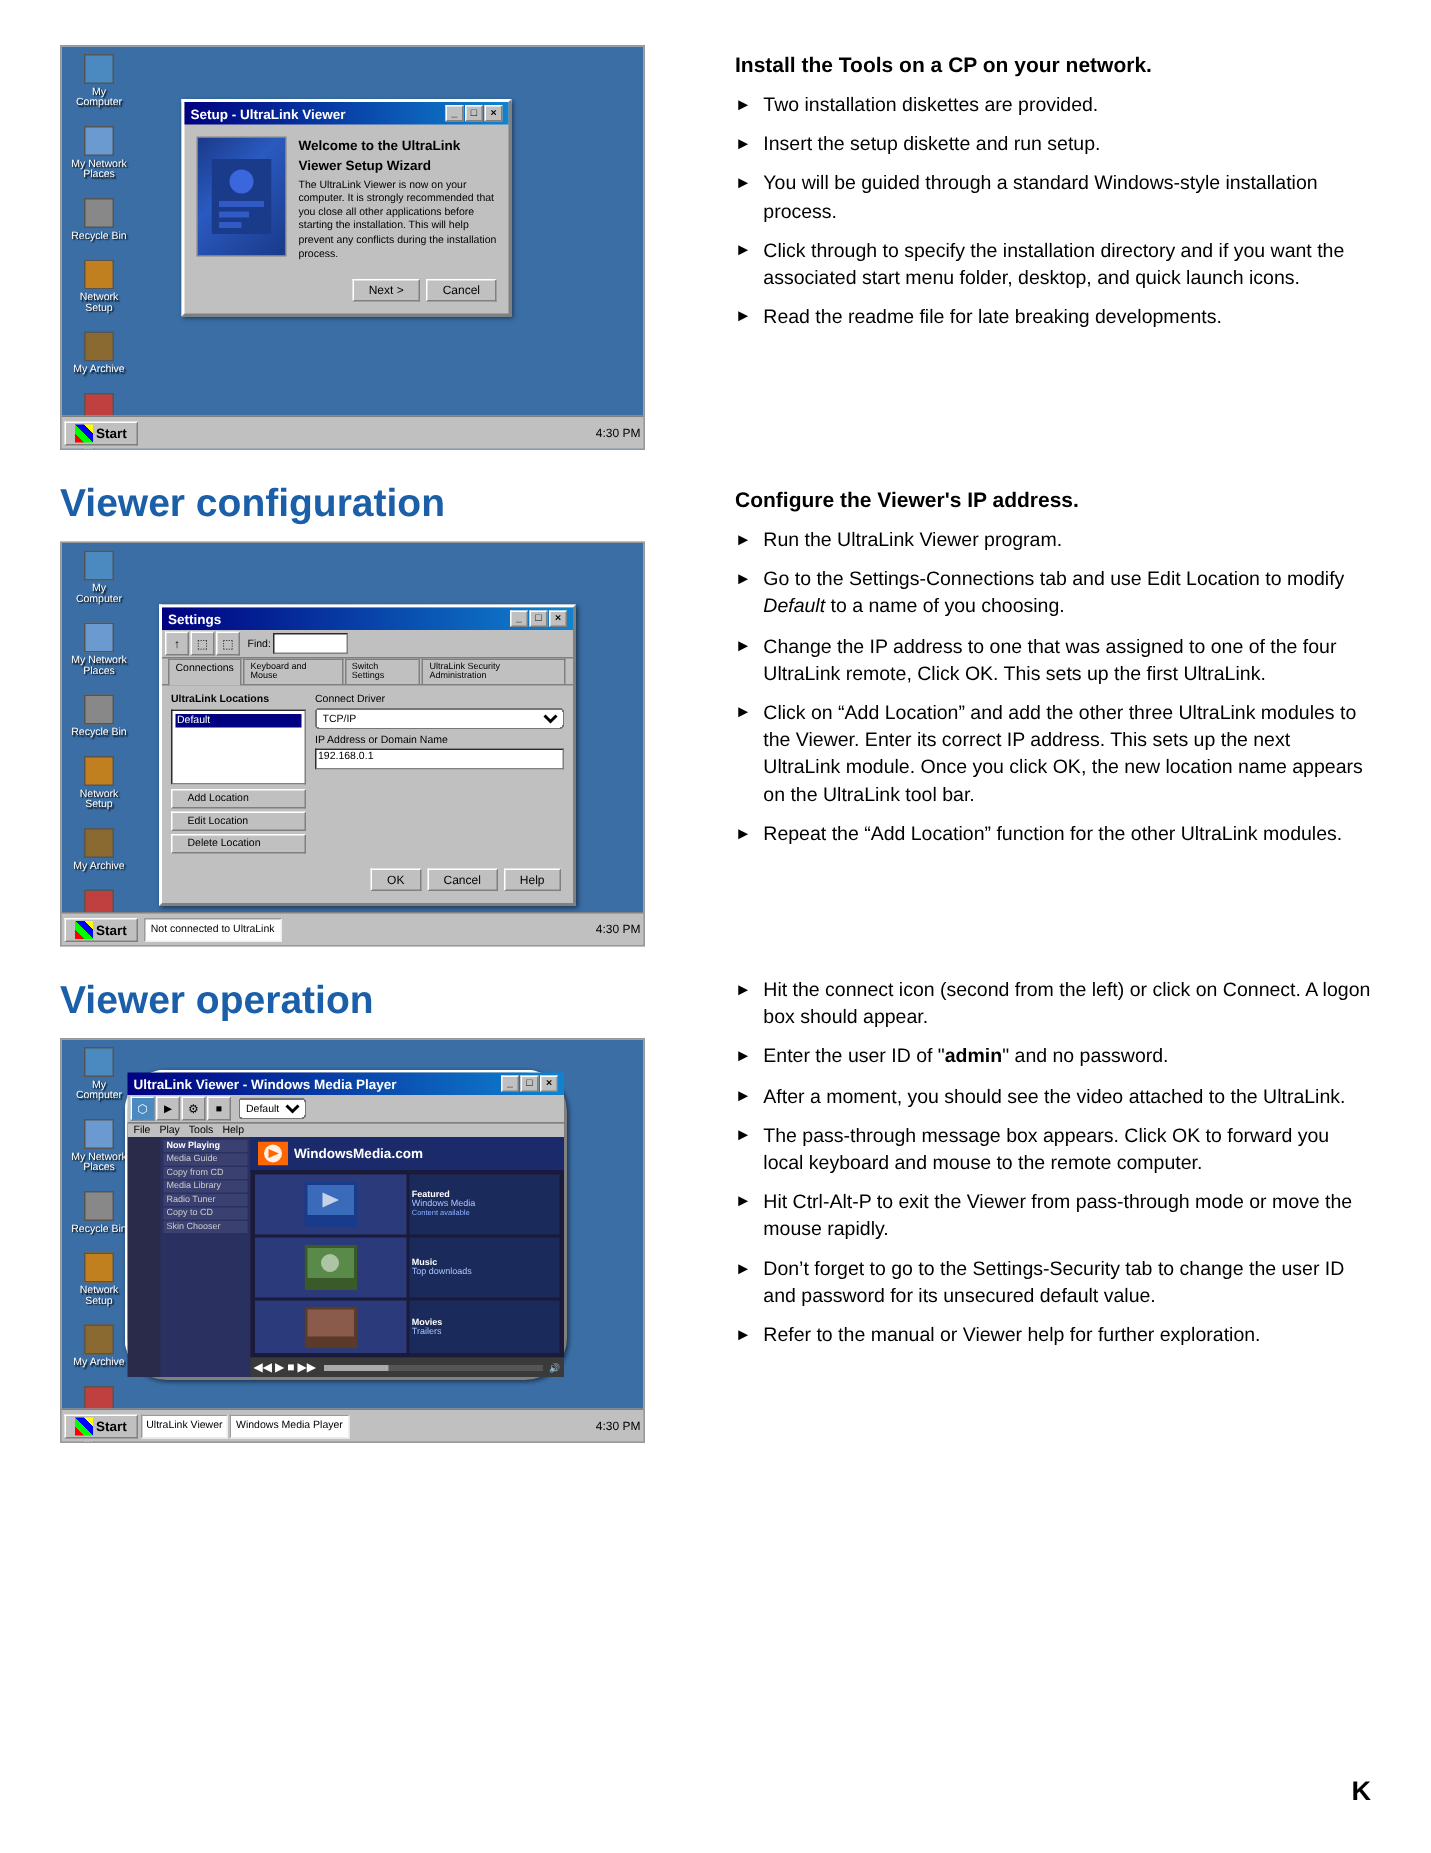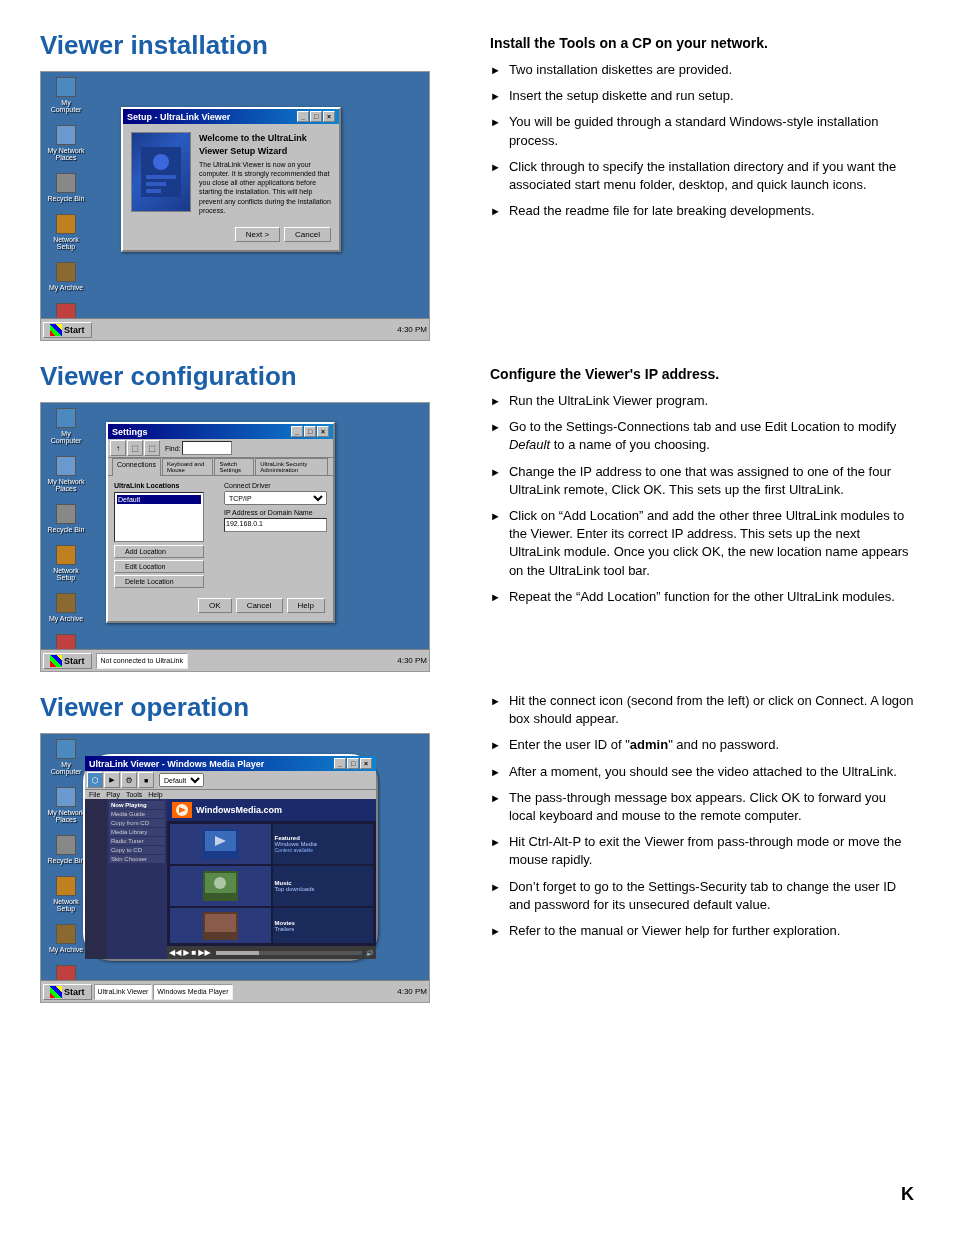--- a/index.html
+++ b/index.html
@@ -281,21 +281,20 @@
       font-weight: bold;
     }
   </style>
 </head>
 <body>
 
 <div class="page-content">
 
   <div class="section">
     <div class="section-left">
-      <h1 class="section-title">Viewer installation</h1>
       <div class="screenshot-box screenshot1">
         <div class="win-desktop">
 
           <div class="desktop-icons">
             <div class="desktop-icon">
               <div class="icon-img" style="background:#4a8ac0;"></div>
               <span class="icon-label">My Computer</span>
             </div>
             <div class="desktop-icon">
               <div class="icon-img" style="background:#6a9ad0;"></div>
@@ -414,21 +413,21 @@
               <div class="icon-img" style="background:#8a6a30;"></div>
               <span class="icon-label">My Archive</span>
             </div>
             <div class="desktop-icon">
               <div class="icon-img" style="background:#c04040;"></div>
               <span class="icon-label">Windows Media Player</span>
             </div>
 
           </div>
 
-          <div class="win-dialog" style="top:19px;left:65px;width:229px;">
+          <div class="win-dialog" style="top:41px;left:65px;width:278px;">
             <div class="win-titlebar">
               <span>Settings</span>
               <div class="win-titlebar-btns">
                 <div class="win-titlebar-btn">_</div>
                 <div class="win-titlebar-btn">□</div>
                 <div class="win-titlebar-btn">×</div>
               </div>
             </div>
 
             <div class="win-toolbar">
@@ -439,21 +438,21 @@
               <div style="width:50px;height:14px;background:#fff;border:1px inset #808080;"></div>
             </div>
 
             <div class="settings-tabs">
               <div class="settings-tab active">Connections</div>
               <div class="settings-tab" style="font-size:6px;">Keyboard and Mouse</div>
               <div class="settings-tab" style="font-size:6px;">Switch Settings</div>
               <div class="settings-tab" style="font-size:6px;">UltraLink Security Administration</div>
             </div>
 
-            <div style="padding:6px;display:flex;gap:20px;font-size:7px;">
+            <div style="padding:6px;display:flex;gap:6px;font-size:7px;">
 
               <div style="width:90px;">
                 <div style="font-weight:bold;margin-bottom:3px;font-size:7px;">UltraLink Locations</div>
                 <div style="border:1px inset #808080;background:#fff;height:50px;padding:2px;font-size:7px;">
                   <div style="background:#000080;color:#fff;padding:1px;">Default</div>
                 </div>
                 <div style="margin-top:3px;display:flex;flex-direction:column;gap:2px;">
                   <button class="win-btn" style="font-size:7px;text-align:left;">Add Location</button>
                   <button class="win-btn" style="font-size:7px;text-align:left;">Edit Location</button>
                   <button class="win-btn" style="font-size:7px;text-align:left;">Delete Location</button>

